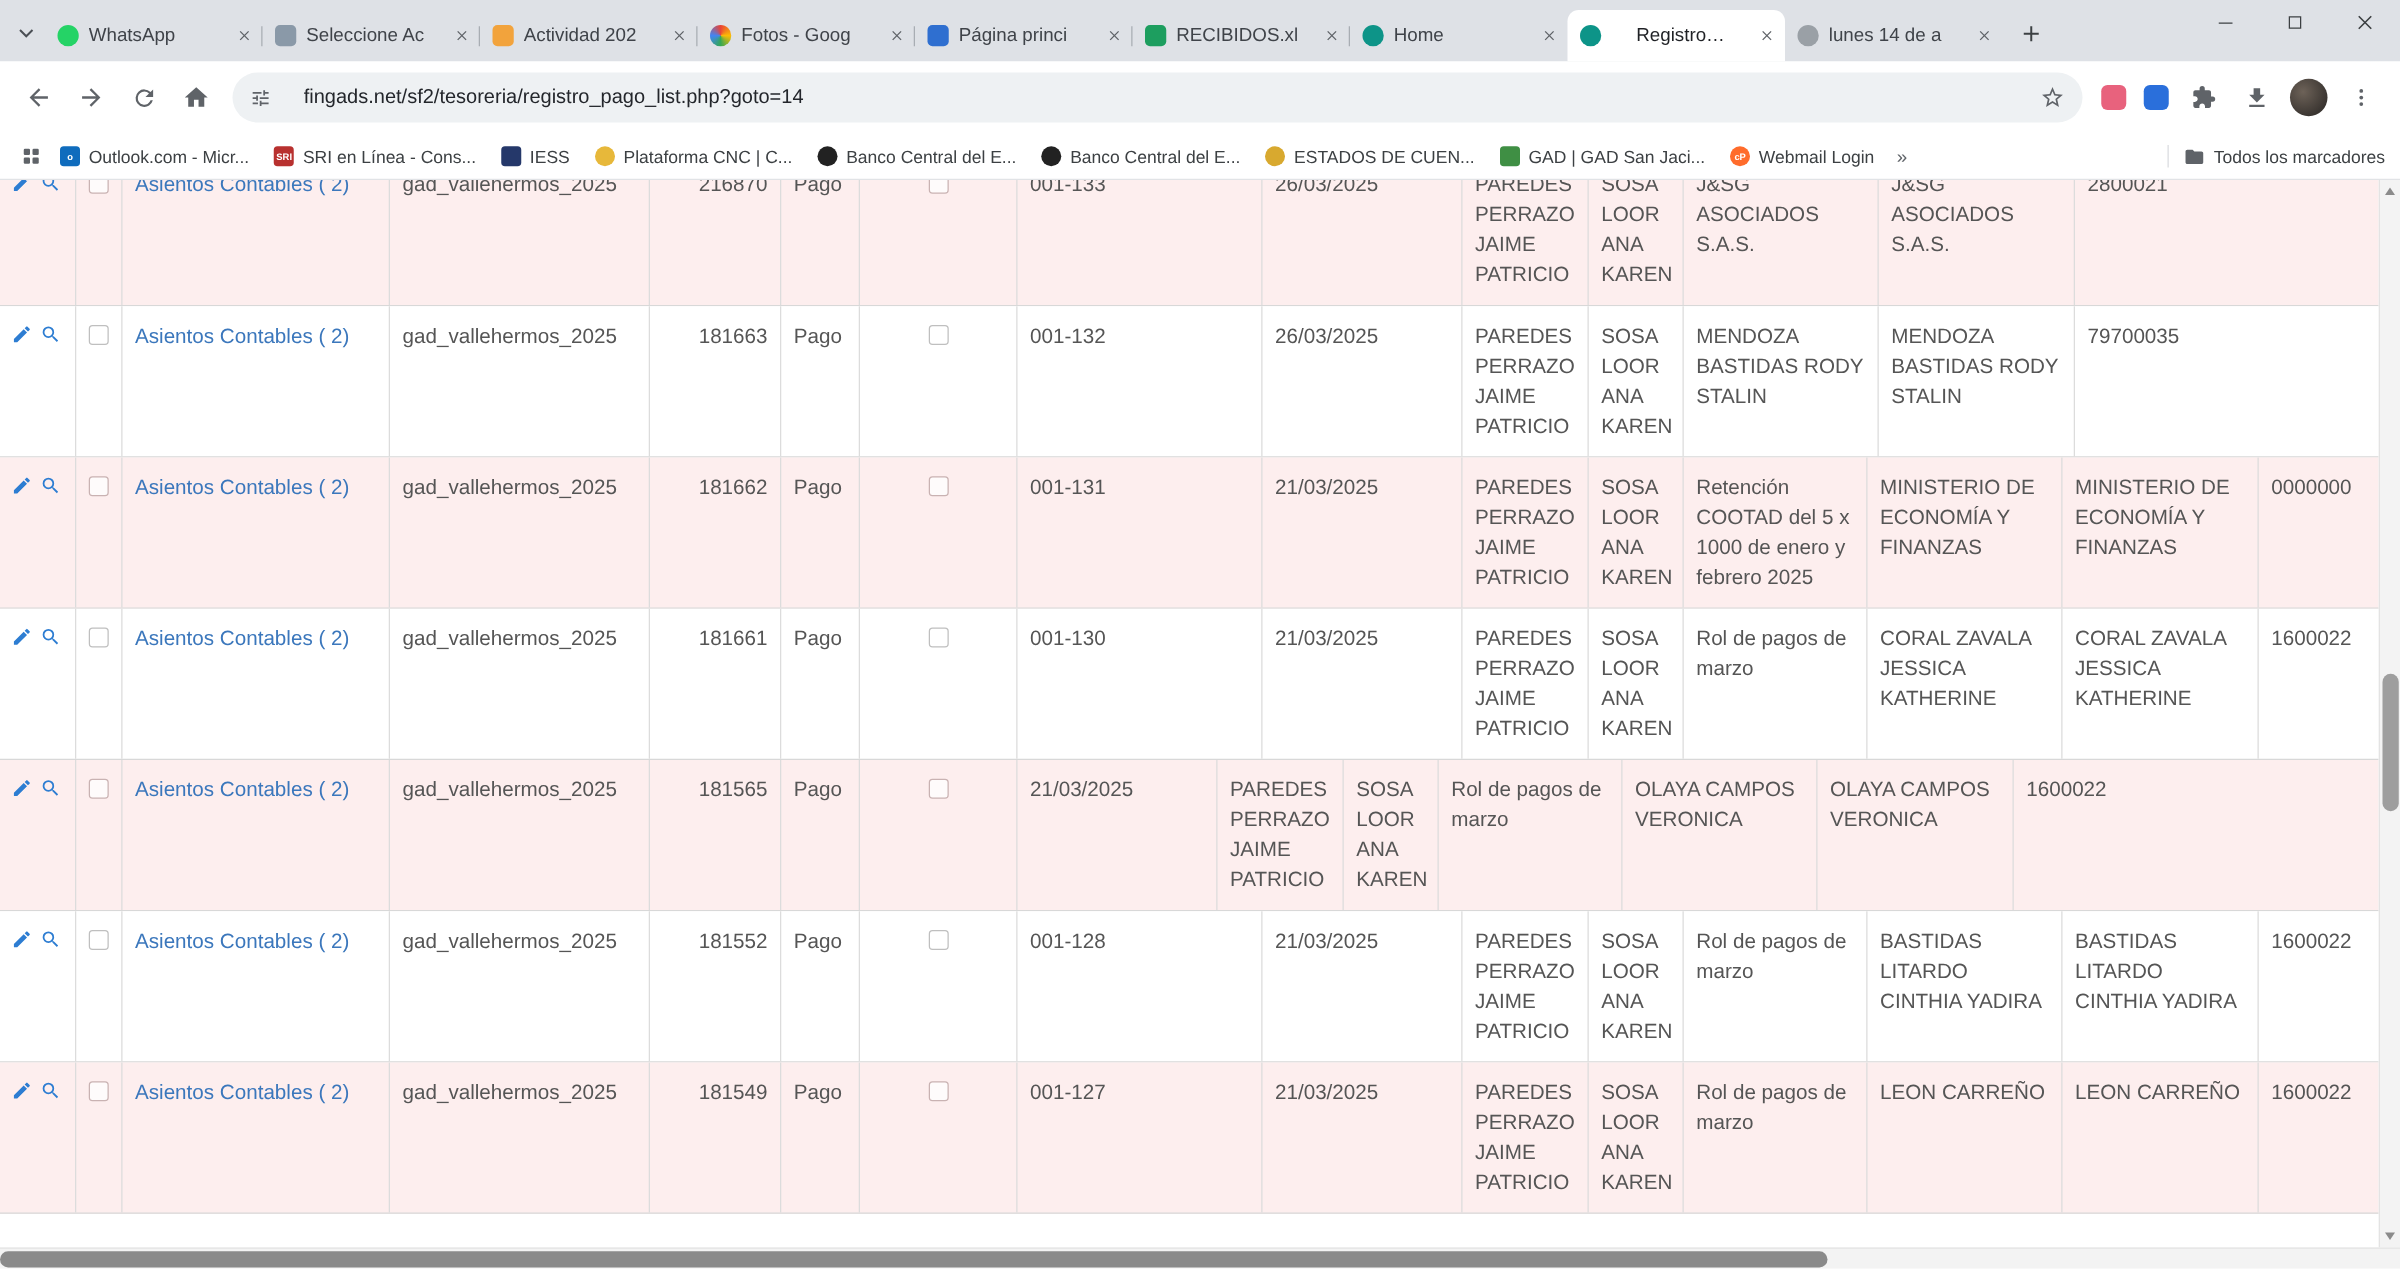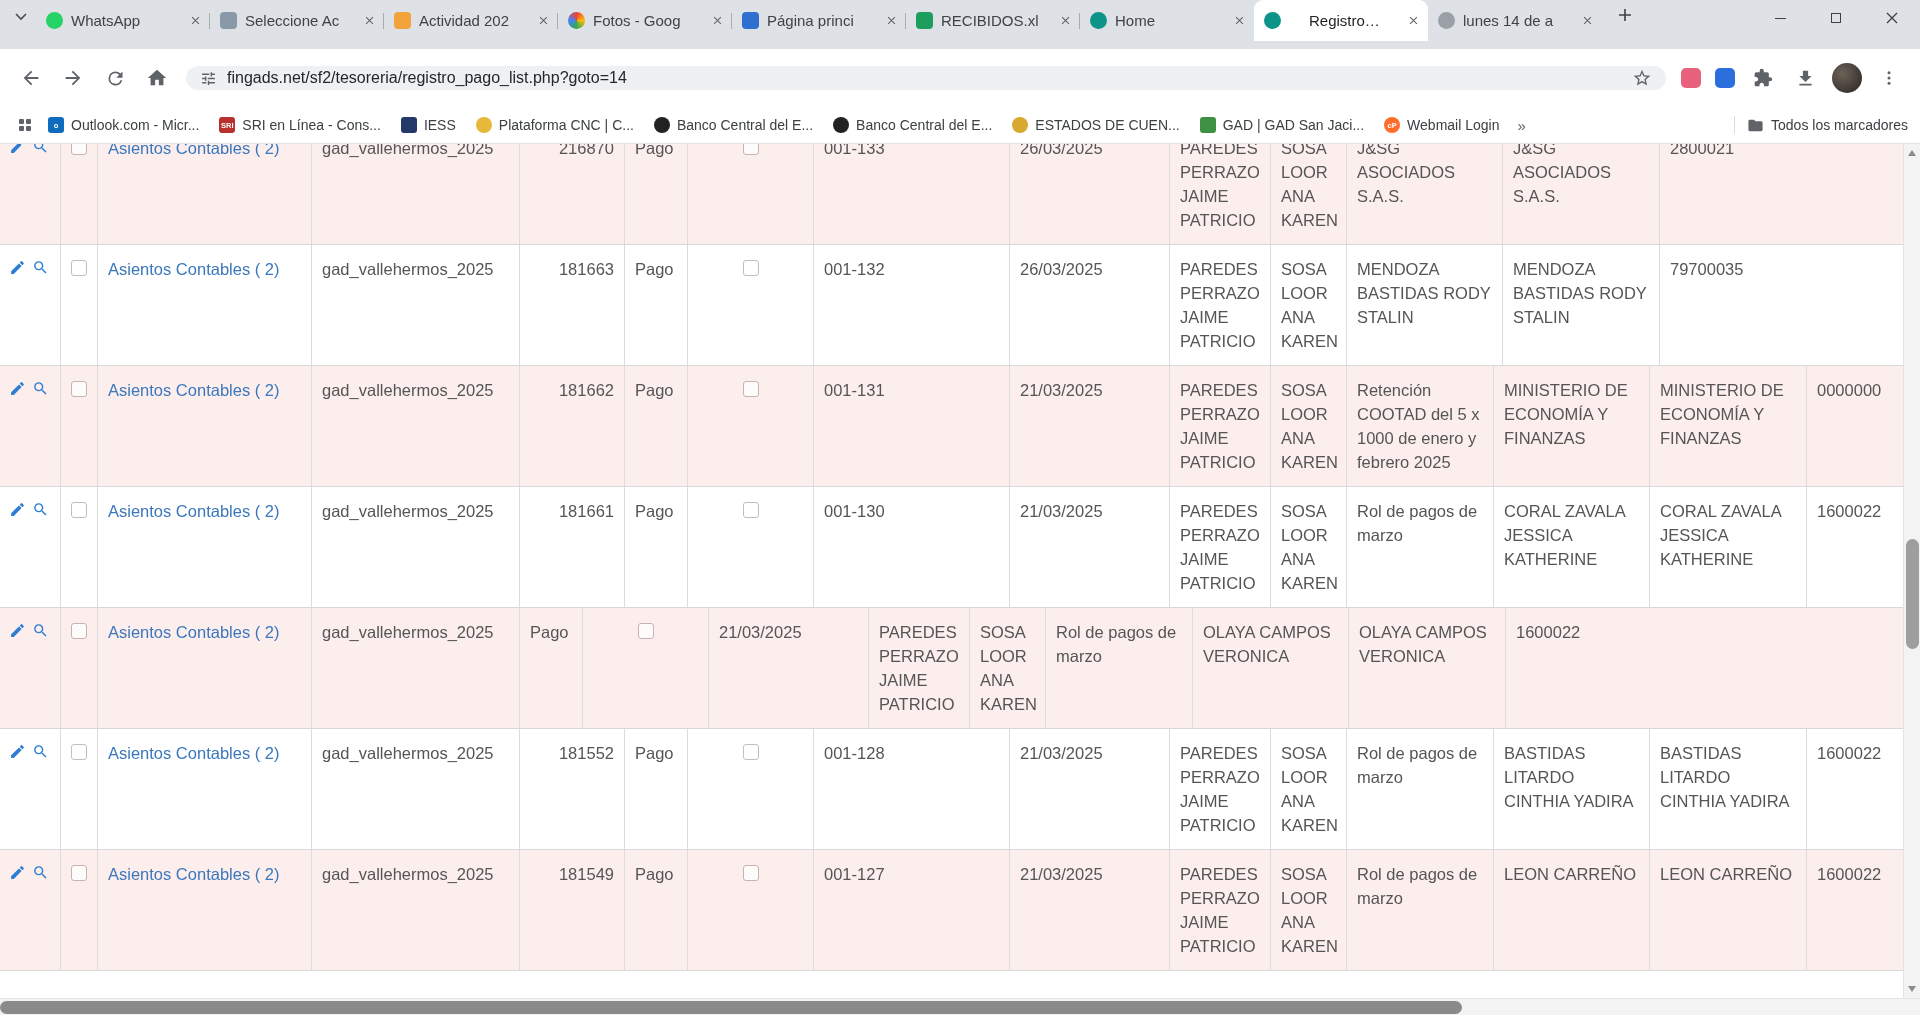--- a/index.html
+++ b/index.html
@@ -2,21 +2,21 @@
 <html><head>
 <meta charset="utf-8">
 <style>
   * { margin:0; padding:0; box-sizing:border-box; }
   html,body { width:1920px; height:1015px; overflow:hidden; background:#fff;
               font-family:"Liberation Sans", sans-serif; }
   .browser { position:relative; width:1920px; height:1015px; }
 
   
   .tabstrip { position:relative; height:49px; background:#dee1e6;
-              display:flex; align-items:flex-start; padding-left:6px; }
+              display:flex; align-items:flex-end; padding-left:6px; }
   .tsearch { width:30px; height:34px; display:flex; align-items:center;
              justify-content:center; margin-bottom:5px; }
   .tabs { display:flex; align-items:flex-end; }
   .tab { width:174px; height:41px; display:flex; align-items:center;
          padding:0 7px 0 10px; border-radius:9px 9px 0 0; font-size:15px;
          color:#3f4349; position:relative; }
   .tab:not(.active)+.tab:not(.active)::before { content:""; position:absolute;
          left:-1px; top:13px; height:16px; width:1px; background:#a8adb3; }
   .tab.active { background:#fff; color:#1f2125; z-index:2;gap:20px; }
   .fav { width:17px; height:17px; border-radius:4px; margin-right:8px; flex:none;
@@ -32,22 +32,22 @@
             display:flex; align-items:center; justify-content:center; }
   .wincontrols { position:absolute; top:0; right:0; height:36px; display:flex; z-index:5; }
   .wc { width:56px; height:36px; display:flex; align-items:center; justify-content:center; }
   .wc-min { width:11px; border-top:1.4px solid #3c4043; display:block; }
   .wc-max { width:10px; height:10px; border:1.3px solid #3c4043; display:block; }
 
   
   .toolbar { height:58px; background:#fff; display:flex; align-items:center; padding:0 10px; }
   .navbtn { width:42px; height:42px; border-radius:50%; display:flex; flex:none;
             align-items:center; justify-content:center; }
-  .omnibox { flex:1; height:24px; background:#eef1f3; border-radius:20px; min-width:0;
-             display:flex; align-items:center; padding:0 14px; margin:0 8px; }
+  .omnibox { flex:1; height:40px; background:#eef1f3; border-radius:20px; min-width:0;
+             display:flex; align-items:center; padding:0 14px; margin:0 8px;gap:16px; }
   .siteinfo { display:flex; margin-right:10px; }
   .url { flex:1; font-size:16px; color:#23262b; white-space:nowrap; overflow:hidden; }
   .staricon { display:flex; margin-left:8px; }
   .extbtn { width:34px; height:34px; display:flex; flex:none;
             align-items:center; justify-content:center; }
   .ext-sq { width:20px; height:20px; border-radius:5px; display:block; }
   .ext-pink { background:#e8627d; }
   .ext-blue { background:#2a6fdb; }
   .avatar { width:30px; height:30px; border-radius:50%; margin:0 6px; flex:none;
             background:radial-gradient(circle at 35% 35%, #6d6258, #3a3531 72%); }
@@ -483,20 +483,21 @@
         <svg width="17" height="17" viewBox="0 0 24 24">
                 <path fill="#2d7dd2" d="M15.5 14h-.79l-.28-.27A6.47 6.47 0 0 0 16 9.5 6.5 6.5 0 1 0 9.5 16c1.61 0 3.09-.59 4.23-1.57l.27.28v.79l5 5L20.49 19l-4.99-5zm-6 0C7.01 14 5 11.99 5 9.5S7.01 5 9.5 5 14 7.01 14 9.5 11.99 14 9.5 14z"></path>
               </svg>
       </span>
     </div>
     <div class="cell c-chk">
             <span class="cb"></span>
           </div>
     <div class="cell c-link"><a class="blink" href="#">Asientos Contables ( 2)</a></div>
     <div class="cell c-emp">gad_vallehermos_2025</div>
+    <div class="cell c-id">181565</div>
     <div class="cell c-tipo">Pago</div>
     <div class="cell c-chk2">
             <span class="cb"></span>
           </div>
     <div class="cell c-fecha">21/03/2025</div>
     <div class="cell c-resp1">PAREDES PERRAZO JAIME PATRICIO</div>
     <div class="cell c-resp2">SOSA LOOR ANA KAREN</div>
     <div class="cell c-desc"><span>Rol de pagos de marzo</span> <a class="blink" href="#"></a></div>
     <div class="cell c-ben1">OLAYA CAMPOS VERONICA</div>
     <div class="cell c-ben2">OLAYA CAMPOS VERONICA</div>

